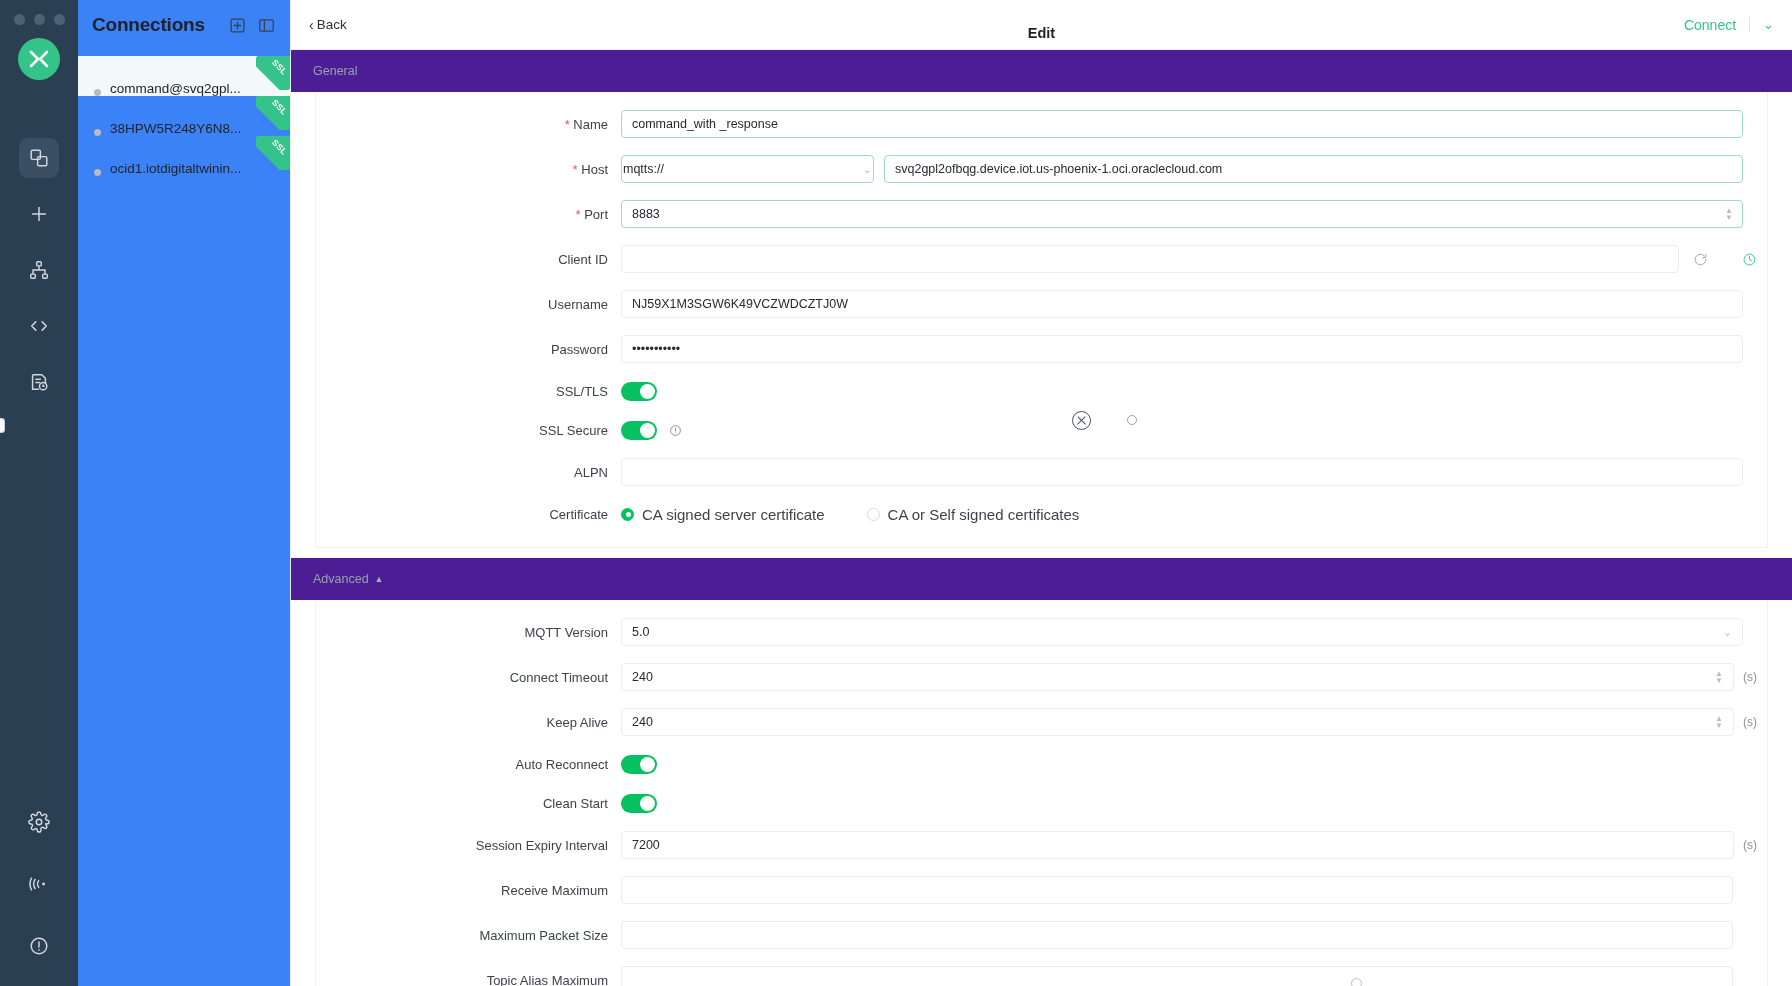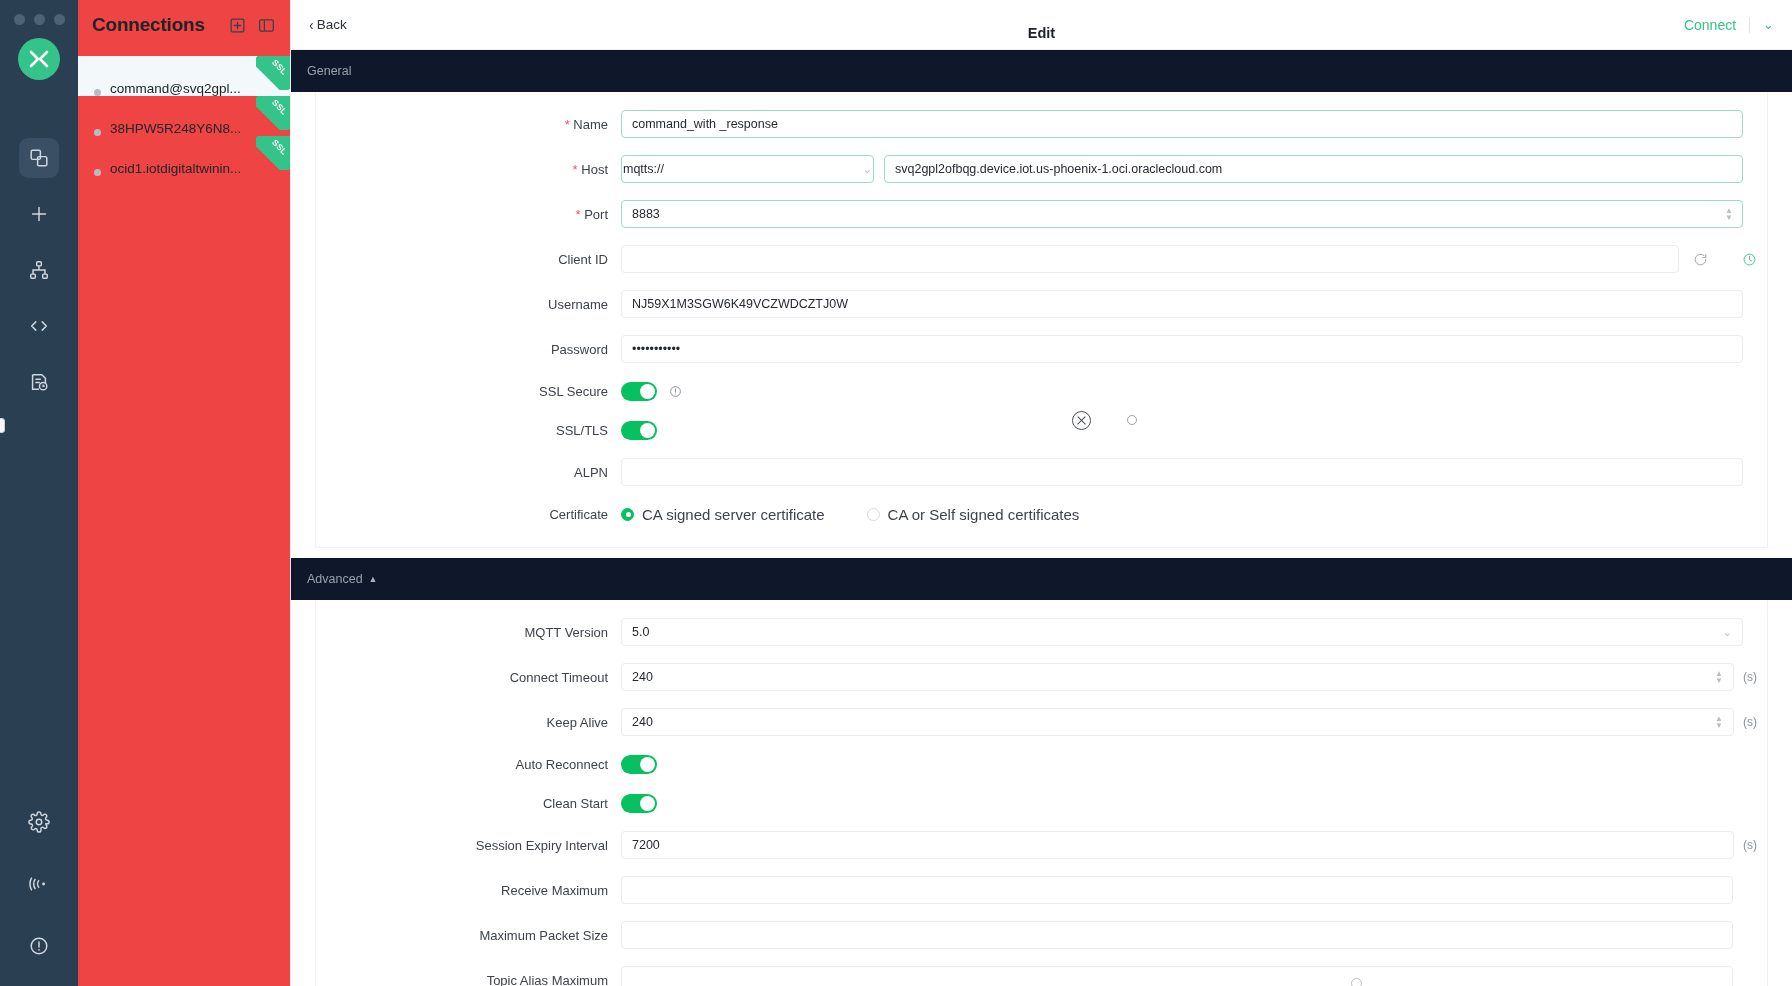--- a/index.html
+++ b/index.html
@@ -38,21 +38,21 @@
   .rail-btn.active { background: #3a4f64; }
   .rail-btn svg { width: 22px; height: 22px; stroke: #cfd7e0; fill: none; stroke-width: 1.6; }
   .rail-bottom { position: absolute; bottom: 20px; left: 0; width: 100%;
     display: flex; flex-direction: column; align-items: center; }
   .rail-bottom .rail-btn { margin-bottom: 22px; }
   .rail-bottom .rail-btn:last-child { margin-bottom: 0; }
 
   
   .conn-panel {
     width: 213px; flex: 0 0 213px; height: 986px;
-    background: #ef4444; border-right: 1px solid #ececef;
+    background: #3b82f6; border-right: 1px solid #ececef;
     position: relative;
   }
   .conn-head {
     height: 50px; display: flex; align-items: center;
     padding: 0 14px 0 14px; gap: 10px;
   }
   .conn-title { font-size: 19px; font-weight: bold; color: #20232a; flex: 1; letter-spacing: -0.2px; }
   .hd-icon { width: 19px; height: 19px; color: #3c4049; display:flex; align-items:center; justify-content:center; }
   .hd-icon svg { width: 17px; height: 17px; stroke: #3c4049; fill: none; stroke-width: 1.5; }
   .conn-list { padding-top: 6px; }
@@ -89,22 +89,22 @@
   .edit-title { position: absolute; left: 0; right: 0; text-align: center;
     font-size: 14.5px; font-weight: bold; color: #1d2027; pointer-events: none; margin-top: 17px; }
   .top-right { margin-left: auto; display: flex; align-items: center; gap: 13px; z-index: 2; }
   .connect-btn { font-size: 14px; color: #34c388; font-weight: normal; }
   .divider-v { width: 1px; height: 16px; background: #e2e5e8; }
   .chev-down { color: #34c388; font-size: 13px; }
 
   
   .scroll { height: 936px; overflow: hidden; position: relative; }
   .section-head {
-    height: 42px; background: #0f172a; display: flex; align-items: center;
-    padding-left: 16px; font-size: 12.5px; color: #9aa1ab;
+    height: 42px; background: #4c1d95; display: flex; align-items: center;
+    padding-left: 22px; font-size: 12.5px; color: #9aa1ab;
   }
   .section-head .caret { margin-left: 6px; font-size: 9px; color: #aab0b9; }
   .sect-wrap { padding: 0 24px; }
   .card { border: 1px solid #f0f1f3; border-top: none; background: #fff; padding: 14px 0 18px 0; }
 
   .row { display: flex; align-items: center; height: 36px; margin-bottom: 9px; }
   .row.tall { height: 30px; }
   .lbl {
     width: 305px; flex: 0 0 305px; text-align: right;
     padding-right: 13px; font-size: 13px; color: #3e434b; white-space: nowrap;
@@ -374,37 +374,37 @@
           </div>
 
           <div class="row">
             <div class="lbl">Password</div>
             <div class="fld">
               <div class="inp">•••••••••••</div>
             </div>
           </div>
 
           <div class="row tall">
+            <div class="lbl">SSL/TLS</div>
+            <div class="fld">
+              <div class="tgl"></div>
+            </div>
+          </div>
+
+          <div class="row tall">
             <div class="lbl">SSL Secure</div>
             <div class="fld">
               <div class="tgl"></div>
               <span class="info-i">
                 <svg viewBox="0 0 24 24">
                     <circle cx="12" cy="12" r="9"></circle>
                     <path d="M12 7.3v6" stroke-linecap="round"></path>
                     <circle cx="12" cy="16.6" r="0.9" fill="#6b7179" stroke="none"></circle>
                   </svg>
               </span>
-            </div>
-          </div>
-
-          <div class="row tall">
-            <div class="lbl">SSL/TLS</div>
-            <div class="fld">
-              <div class="tgl"></div>
             </div>
           </div>
 
           <div class="row">
             <div class="lbl">ALPN</div>
             <div class="fld">
               <div class="inp"></div>
             </div>
           </div>
 

